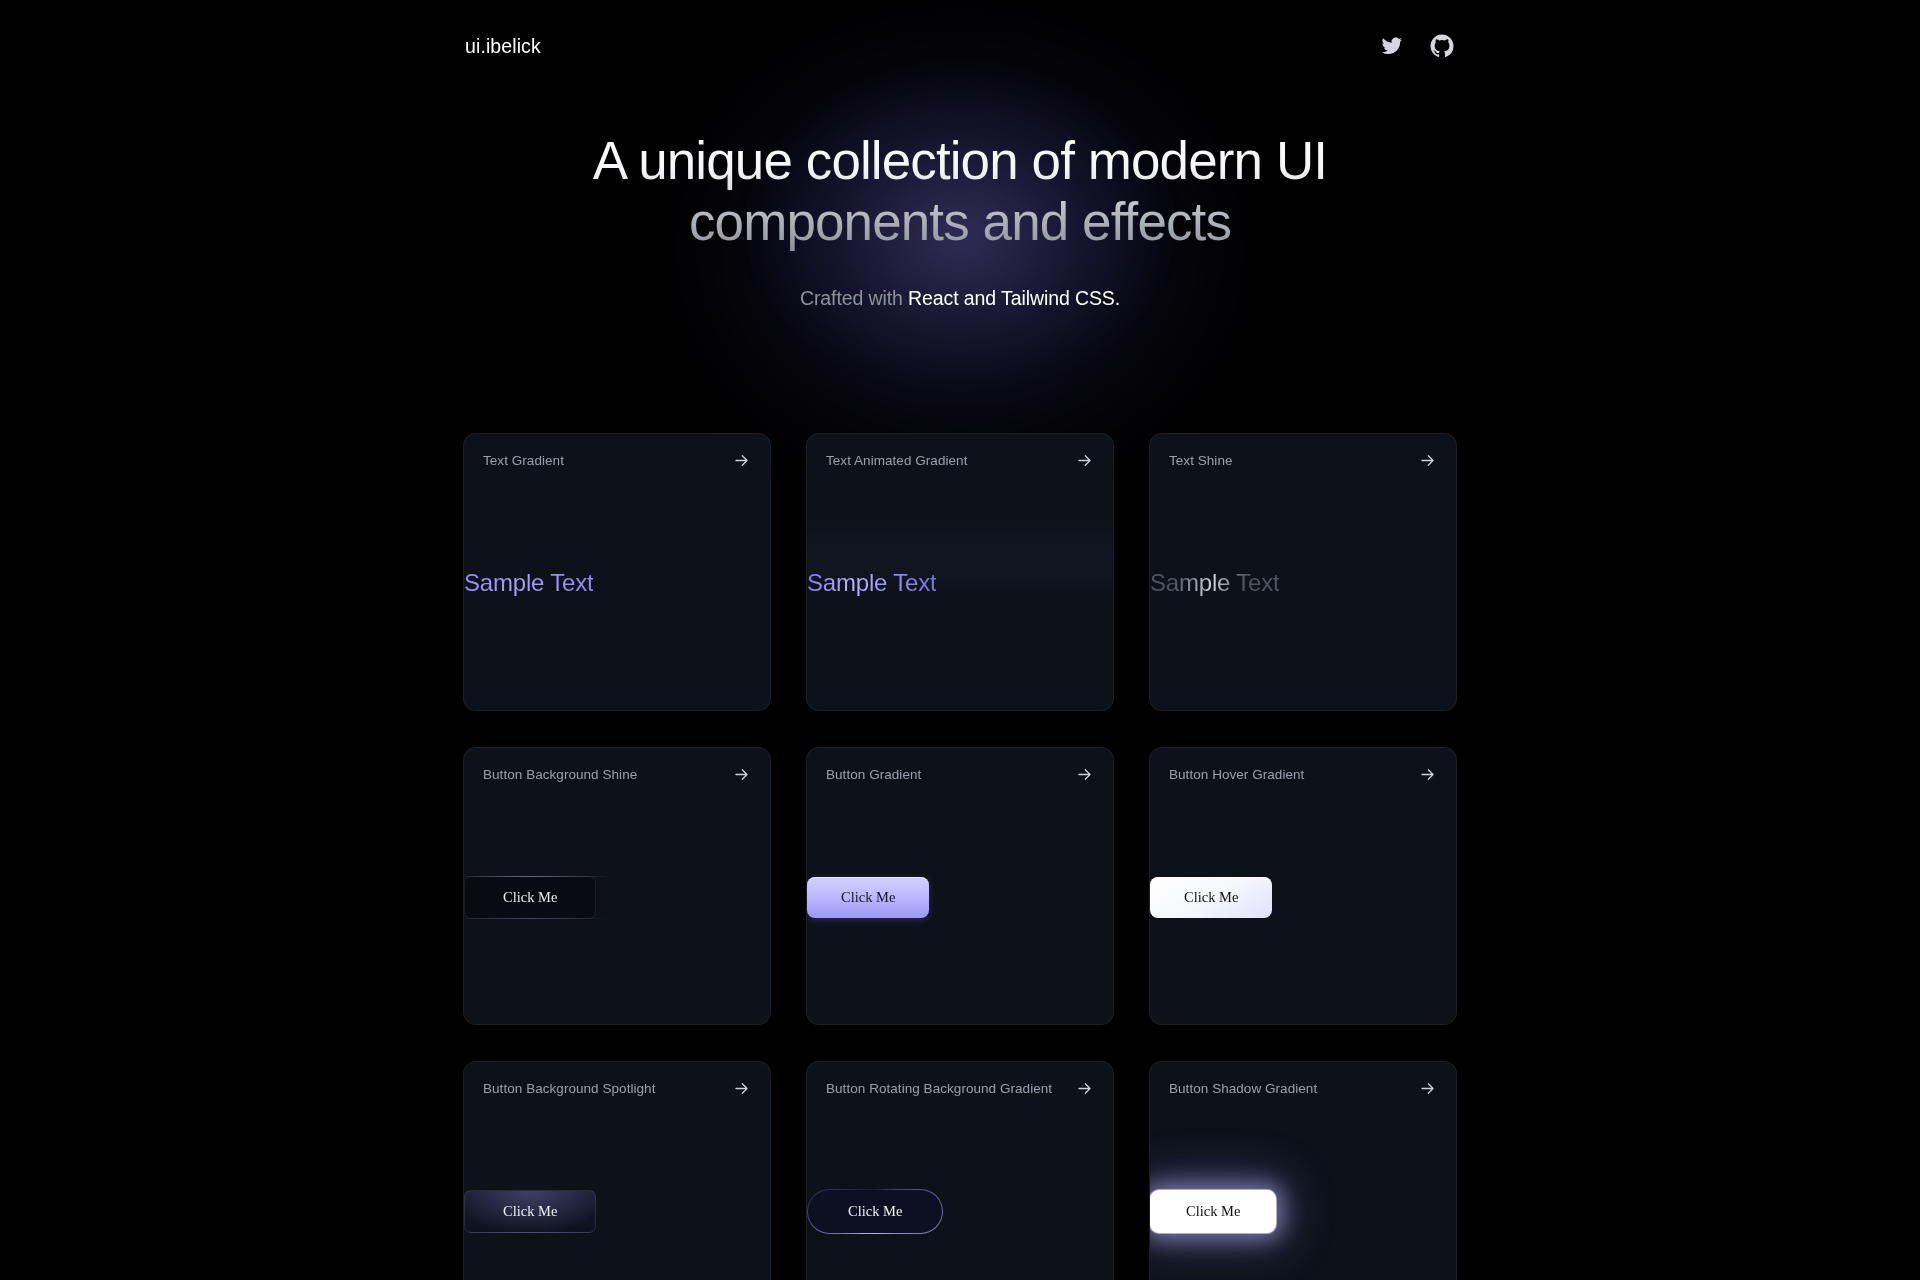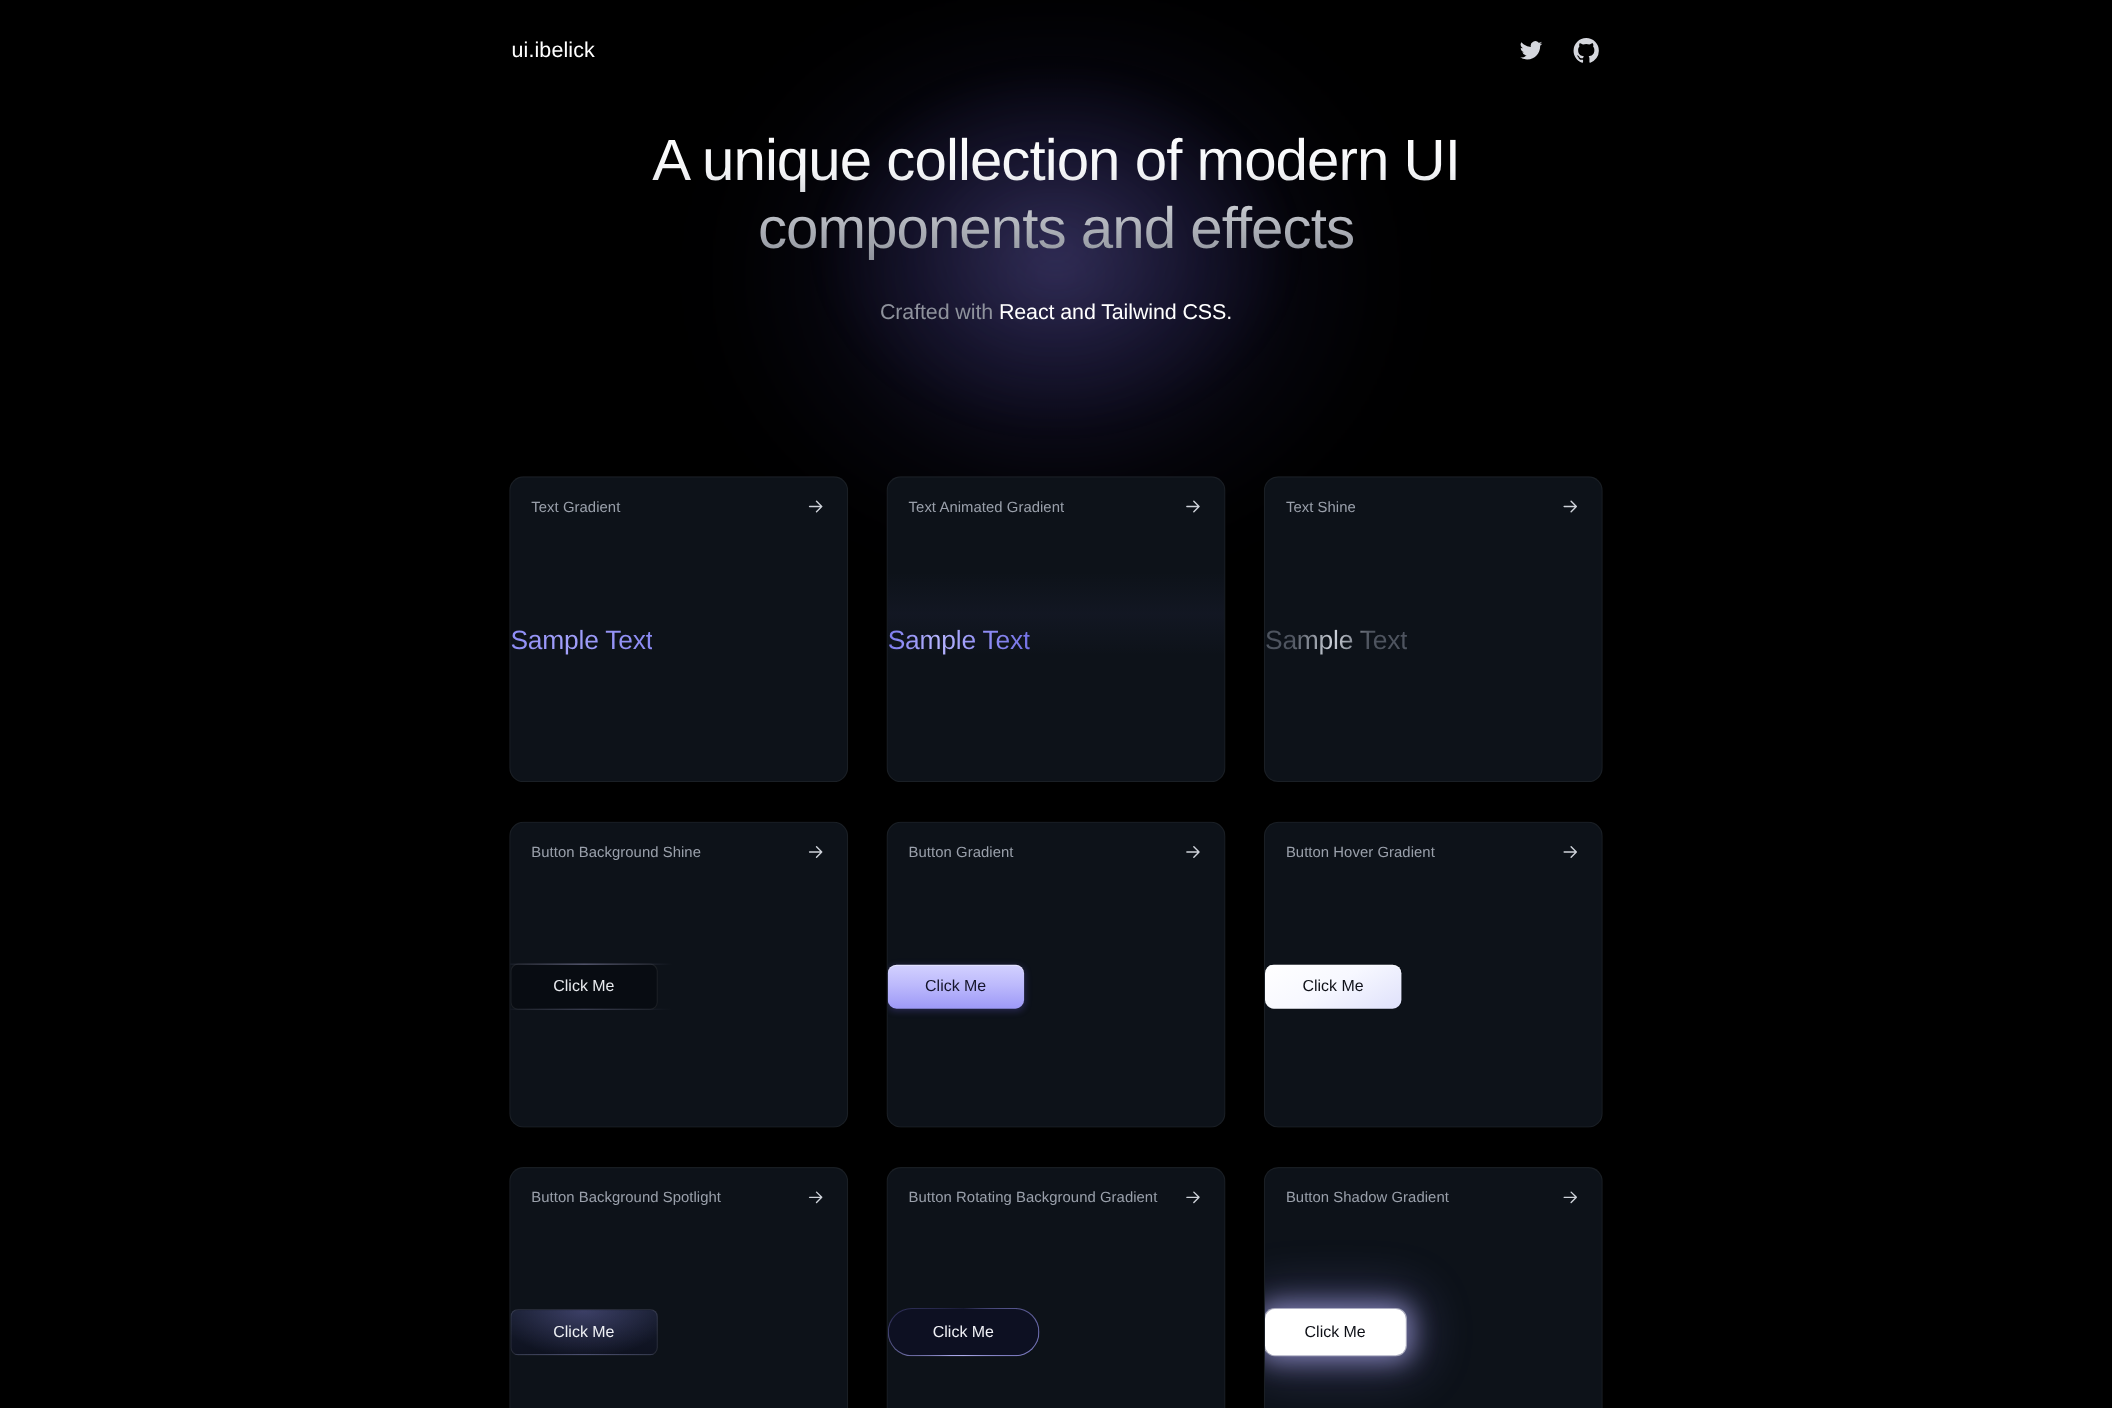--- a/index.html
+++ b/index.html
@@ -91,21 +91,21 @@
     width: 26px;
     height: 26px;
     color: #d5d7dd;
   }
   .social-link svg { display: block; }
 
   
   .hero {
     position: absolute;
     left: 0;
-    top: 116px;
+    top: 130px;
     width: 100%;
     text-align: center;
   }
   .hero-title {
     font-size: 53px;
     line-height: 1.16;
     font-weight: 400;
     letter-spacing: -0.9px;
     background: linear-gradient(180deg, #ffffff 0%, #f4f5f7 32%, #b6b9c0 68%, #8b8f98 100%);
     -webkit-background-clip: text;
@@ -205,21 +205,21 @@
     position: absolute;
     left: 0; right: 0;
     top: 86px;
     height: 76px;
     background: linear-gradient(180deg, rgba(120,116,215,0.000) 0%, rgba(108,104,200,0.055) 50%, rgba(120,116,215,0.000) 100%);
     pointer-events: none;
   }
 
   
   .btn {
-    font-family: Liberation Sans, sans-serif;
+    font-family: Liberation Serif, serif;
     font-size: 14.5px;
     border: none;
     cursor: pointer;
     white-space: nowrap;
   }
 
   .btn-shine {
     position: relative;
     padding: 12px 38px;
     border-radius: 7px;

